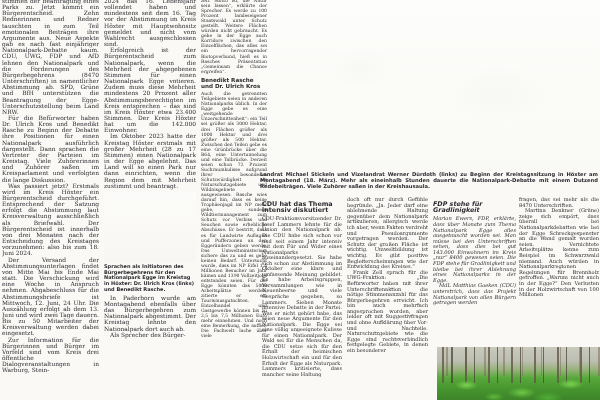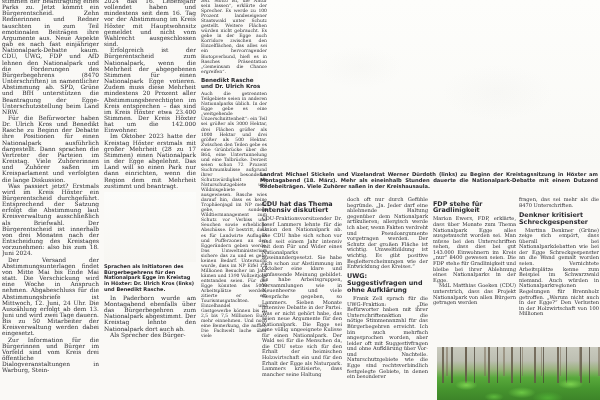--- a/index.html
+++ b/index.html
@@ -4,21 +4,21 @@
 <style>
   html,body{margin:0;padding:0;background:#e8e6e1;}
   .page{position:relative;width:600px;height:400px;background:#faf9f6;overflow:hidden;
         font-family:"DejaVu Serif", serif;color:#2b2b30;}
   .col{position:absolute;overflow:hidden;text-align:justify;top:-2px;height:403px;}
   .c1{left:2px;width:97px;font-size:5.9px;line-height:6.15px;}
   .c2{left:104px;width:92px;font-size:5.9px;line-height:6.15px;}
   .c3{left:201px;width:66px;font-size:4.5px;line-height:5.05px;}
   .c4{left:262px;top:197px;height:203px;width:80px;font-size:5px;line-height:5.55px;}
   .c5{left:347px;top:197px;height:203px;width:81px;font-size:5.1px;line-height:5.6px;}
-  .c6{left:433px;top:197px;height:148px;width:83px;font-size:5.1px;line-height:5.6px;}
+  .c6{left:433px;top:197px;height:148px;width:83px;font-size:5.1px;line-height:5.6px;font-style:italic;}
   .c7{left:519px;top:197px;height:148px;width:80px;font-size:5.1px;line-height:5.6px;}
   .blk{margin:0;}
   .blk.p{text-indent:6px;}
   .blk.h{font-family:"DejaVu Sans",sans-serif;font-weight:bold;font-size:6.4px;line-height:6.9px;
          margin:3.5px 0 2px;text-align:left;text-indent:0;}
   .c3 .blk.h{font-size:5.6px;line-height:6px;}
   .blk.cap{font-family:"DejaVu Sans",sans-serif;font-weight:bold;font-size:5px;line-height:5.7px;
            margin:2px 0 2.5px;text-align:left;}
   .blk.ph{height:70px;margin:3px 0 1px;background:linear-gradient(180deg,#fcfcfa,#f7f6f2);}
   .photo-main{position:absolute;left:258px;top:0;width:342px;height:168px;
@@ -71,28 +71,26 @@
       <div class="blk p0">zen. Motto ist, die Natur sein lassen“, erklärte der Sprecher. Es werde zu 100 Prozent landeseigener Staatswald unter Schutz gestellt. Weitere Flächen würden nicht gebraucht. Es gebe in der Egge auch Korridore zwischen den Einzelflächen, das alles sei ein hervorragender Biotopverbund, hieß es in Rasches Präsentation „Gemeinsam die Chance ergreifen“.</div>
       <div class="blk h">Benedikt Rasche und Dr. Ulrich Kros</div>
       <div class="blk p0">Auch die getrennten Teilgebiete seien in anderen Nationalparks üblich. In der Egge gebe es eine „weitgehende Unzerschnittenheit“: ein Teil sei größer als 3000 Hektar, drei Flächen größer als 1000 Hektar und drei größer als 500 Hektar. Zwischen den Teilen gebe es eine Grünbrücke über die B64, eine Untertunnelung und eine Talbrücke. Derzeit seien schon 72 Prozent Suchraumkulisse aufgrund ihrer besonderen Schutzwürdigkeit als Naturschutzgebiete und Wildnisgebiete ausgewiesen. Rasche wies darauf hin, dass es keine Trophäenjagd im NP mehr gebe, sondern Wildtiermanagement zum Schutz vor Verbiss und Seuchen sowie erhebliche Abschüsse. Er bestritt, dass es für Landwirte Auflagen und Pufferzonen an den Eggerändern geben werde. Das Umweltministerium sichere das zu und es gebe keinen Bedarf. Untersucht wurde, dass im NP Eifel 1,4 Millionen Besucher im Jahr kämen und 1390 Vollzeitjobs entstanden seien. Für die Egge könnten das 5000 Arbeitsplätze werden, zitierte er ein Tourismusgutachten. Einzelhandel und Gastgewerbe können bis zu 2,5 bis 7,5 Millionen Euro mehr einnehmen. Und noch eine Bemerkung, die auffiel: Die Fachwelt lache über viele</div>
     </div>
   <div class="col c4">
       <div class="blk h">CDU hat das Thema intensiv diskutiert</div>
       <div class="blk p0">CDU-Fraktionsvorsitzender Dr. Josef Lammers lehnte für die Union den Nationalpark ab. Die CDU habe sich schon vor und seit einem Jahr intensiv mit dem Für und Wider eines Nationalparks auseinandergesetzt. Sie habe sich schon zur Abstimmung im Oktober eine klare und umfassende Meinung gebildet. Es habe Arbeitsgruppen, Versammlungen wie in Neuenheerse und viele Gespräche gegeben, so Lammers. Sieben Monate intensive Debatte in der Partei. Was er nicht gehört habe, das seien neue Argumente für den Nationalpark. Die Egge sei eine völlig ungeeignete Kulisse für einen Nationalpark. Der Wald sei für die Menschen da, die CDU setze sich für den Erhalt der heimischen Holzwirtschaft ein und für den Erhalt der Egge als Naturpark. Lammers kritisierte, dass mancher seine Haltung</div>
     </div>
   <div class="col c5">
       <div class="blk p0">doch oft nur durch Gefühle begründe. „Ja. Jeder darf eine ablehnende Haltung gegenüber dem Nationalpark artikulieren; allergisch werde ich aber, wenn Fakten verdreht und Pseudoargumente vorgetragen werden. Der Schutz der großen Fläche ist wichtig. Umweltbildung ist wichtig. Es gibt positive Begleiterscheinungen wie der Entwicklung des Kreises.“</div>
-      <div class="blk h">UWG: Suggestivfragen und ohne Aufklärung</div>
       <div class="blk p">Frank Zell sprach für die UWG-Fraktion: „Die Befürworter haben mit ihrer Unterschriftenaktion die nötige Stimmenanzahl für das Bürgerbegehren erreicht. Ich bin auch mehrfach angesprochen worden, aber leider oft mit Suggestivfragen und ohne Aufklärung über Vor- und Nachteile. Naturschutzgebiete wie die Egge sind rechtsverbindlich festgelegte Gebiete, in denen ein besonderer</div>
     </div>
   <div class="col c6">
       <div class="blk h">FDP stehe für Gradlinigkeit</div>
       <div class="blk p0">Marion Ewers, FDP, erklärte, dass über Monate zum Thema Nationalpark Egge alles ausgetauscht worden sei. Man müsse bei den Unterschriften sehen, dass dies bei gut 143.000 Einwohnern im Kreis „nur“ 8400 gewesen seien. Die FDP stehe für Gradlinigkeit und bleibe bei ihrer Ablehnung eines Nationalparks in der Egge.</div>
       <div class="blk p">MdL Matthias Goeken (CDU) unterstrich, dass das Projekt Nationalpark von allen Bürgern getragen werden</div>
     </div>
   <div class="col c7">
       <div class="blk p0">fragen, das sei mehr als die 8470 Unterschriften.</div>
-      <div class="blk h">Denkner kritisiert Schreckgespenster</div>
       <div class="blk p">Martina Denkner (Grüne) zeige sich empört, dass überall bei Nationalparkdebatten wie bei der Egge Schreckgespenster an die Wand gemalt worden seien. Vernichtete Arbeitsplätze kenne zum Beispiel im Schwarzwald niemand. Auch würden in Nationalparkregionen Regelungen für Brennholz getroffen. „Warum nicht auch in der Egge?“ Den Verlusten in der Holzwirtschaft von 100 Millionen</div>
     </div>
 
   <div class="photo-forest"></div>
 </div>
 
 </body></html>

